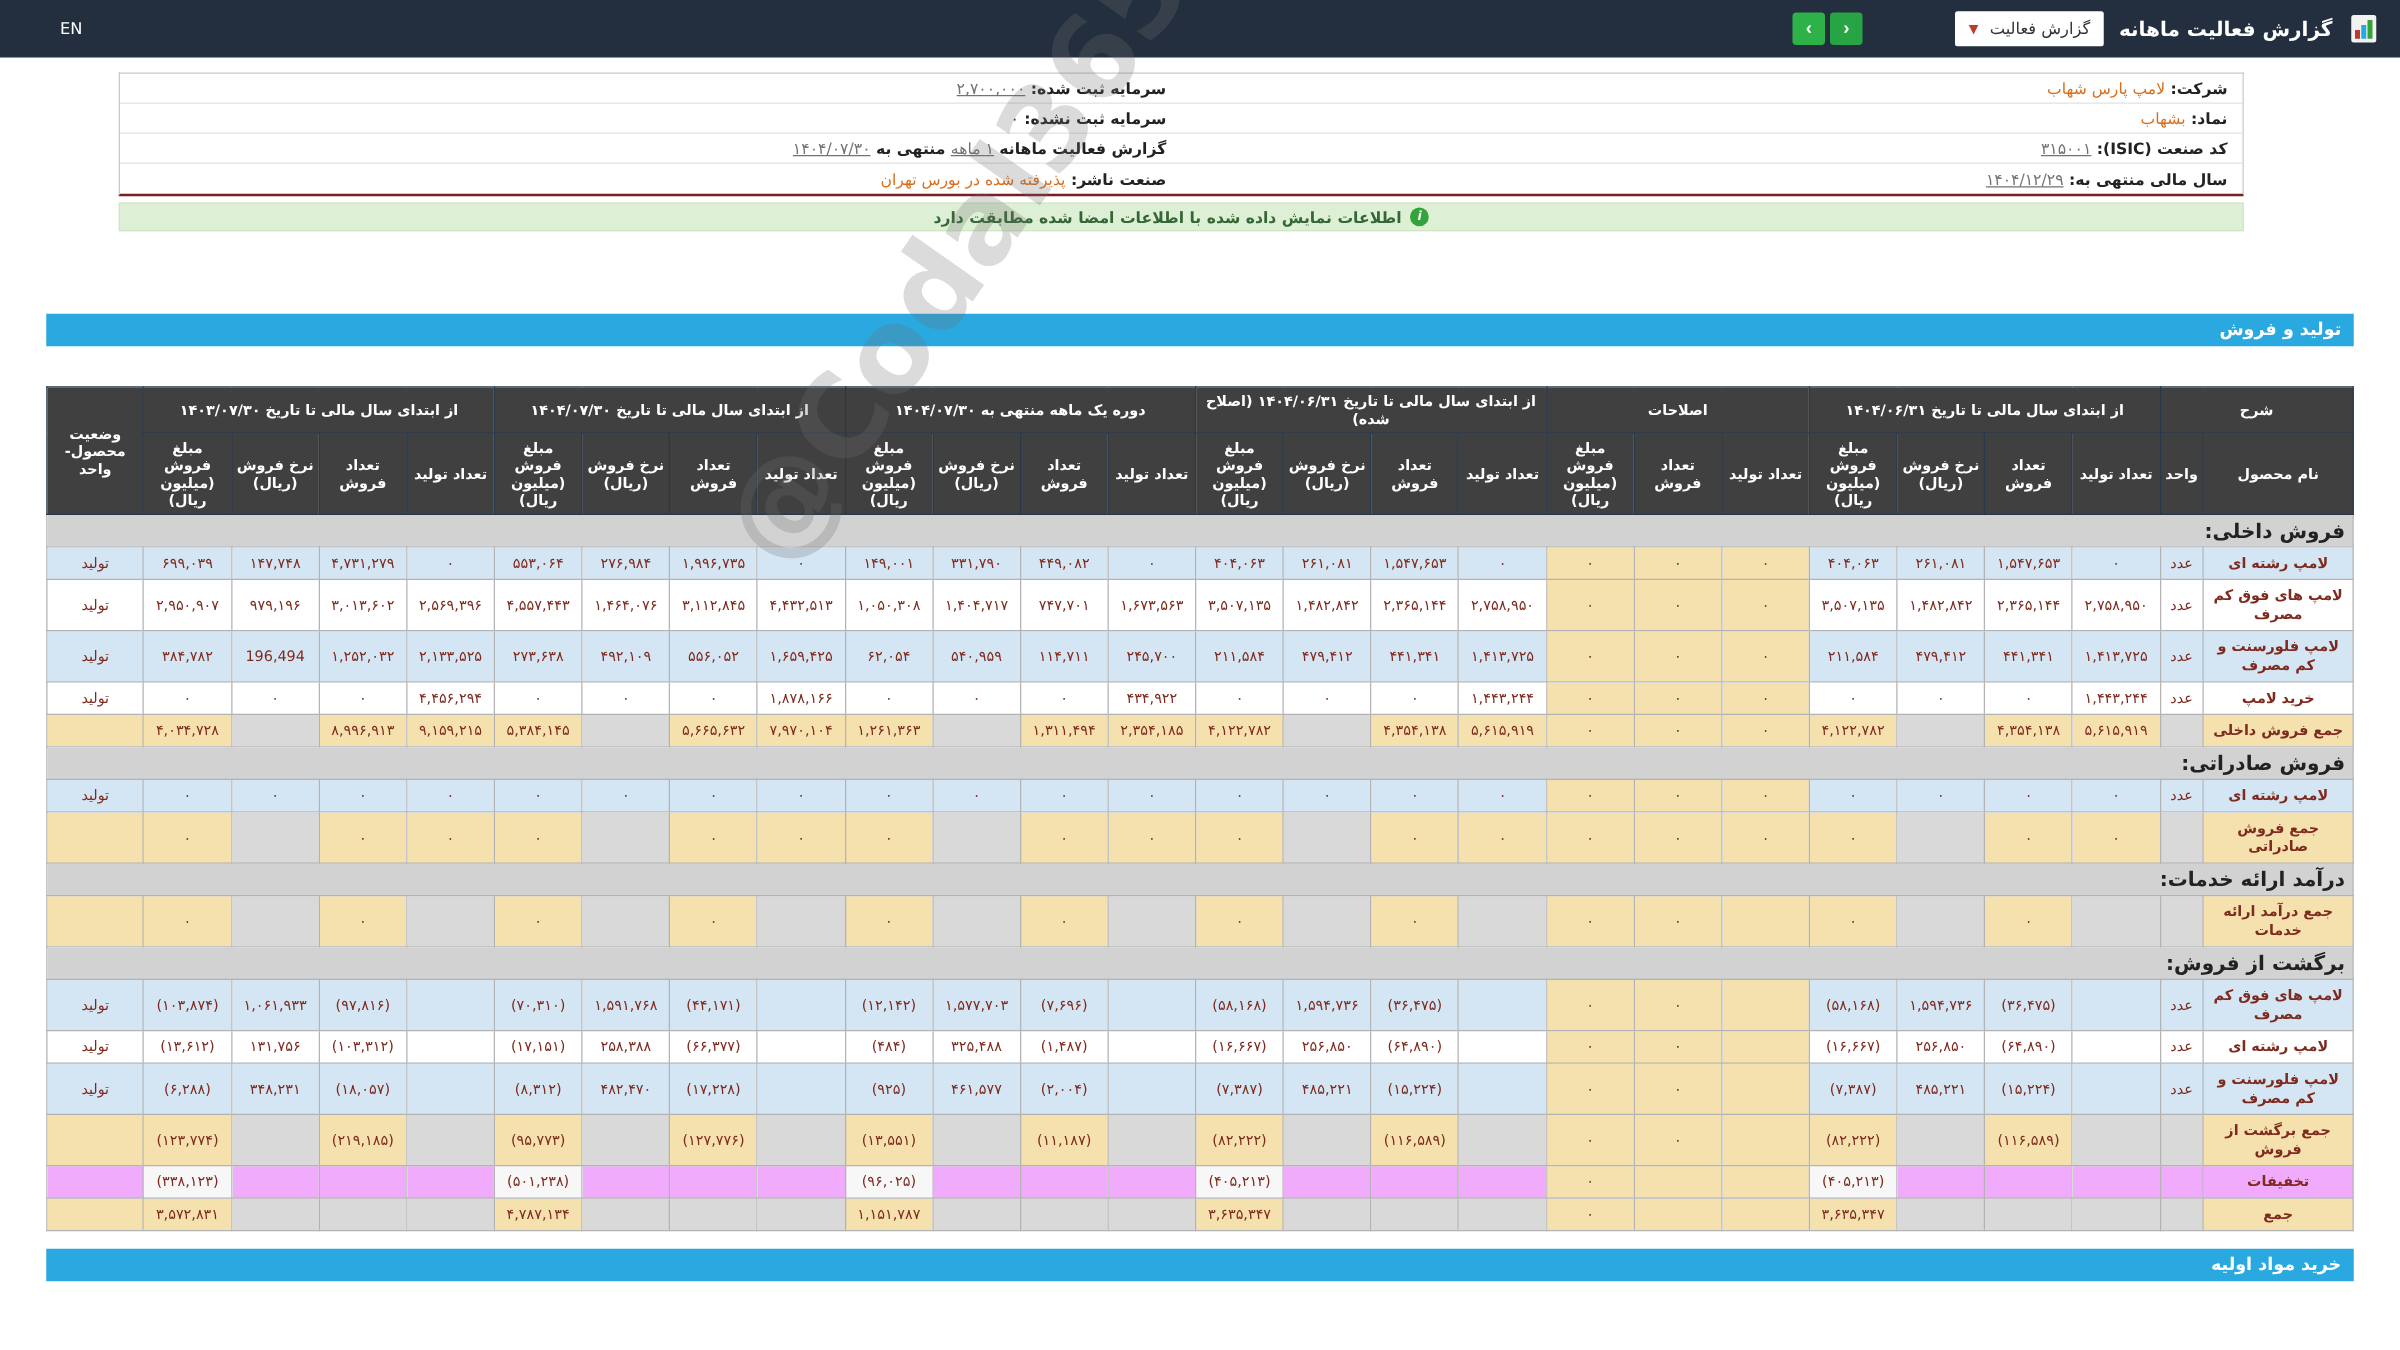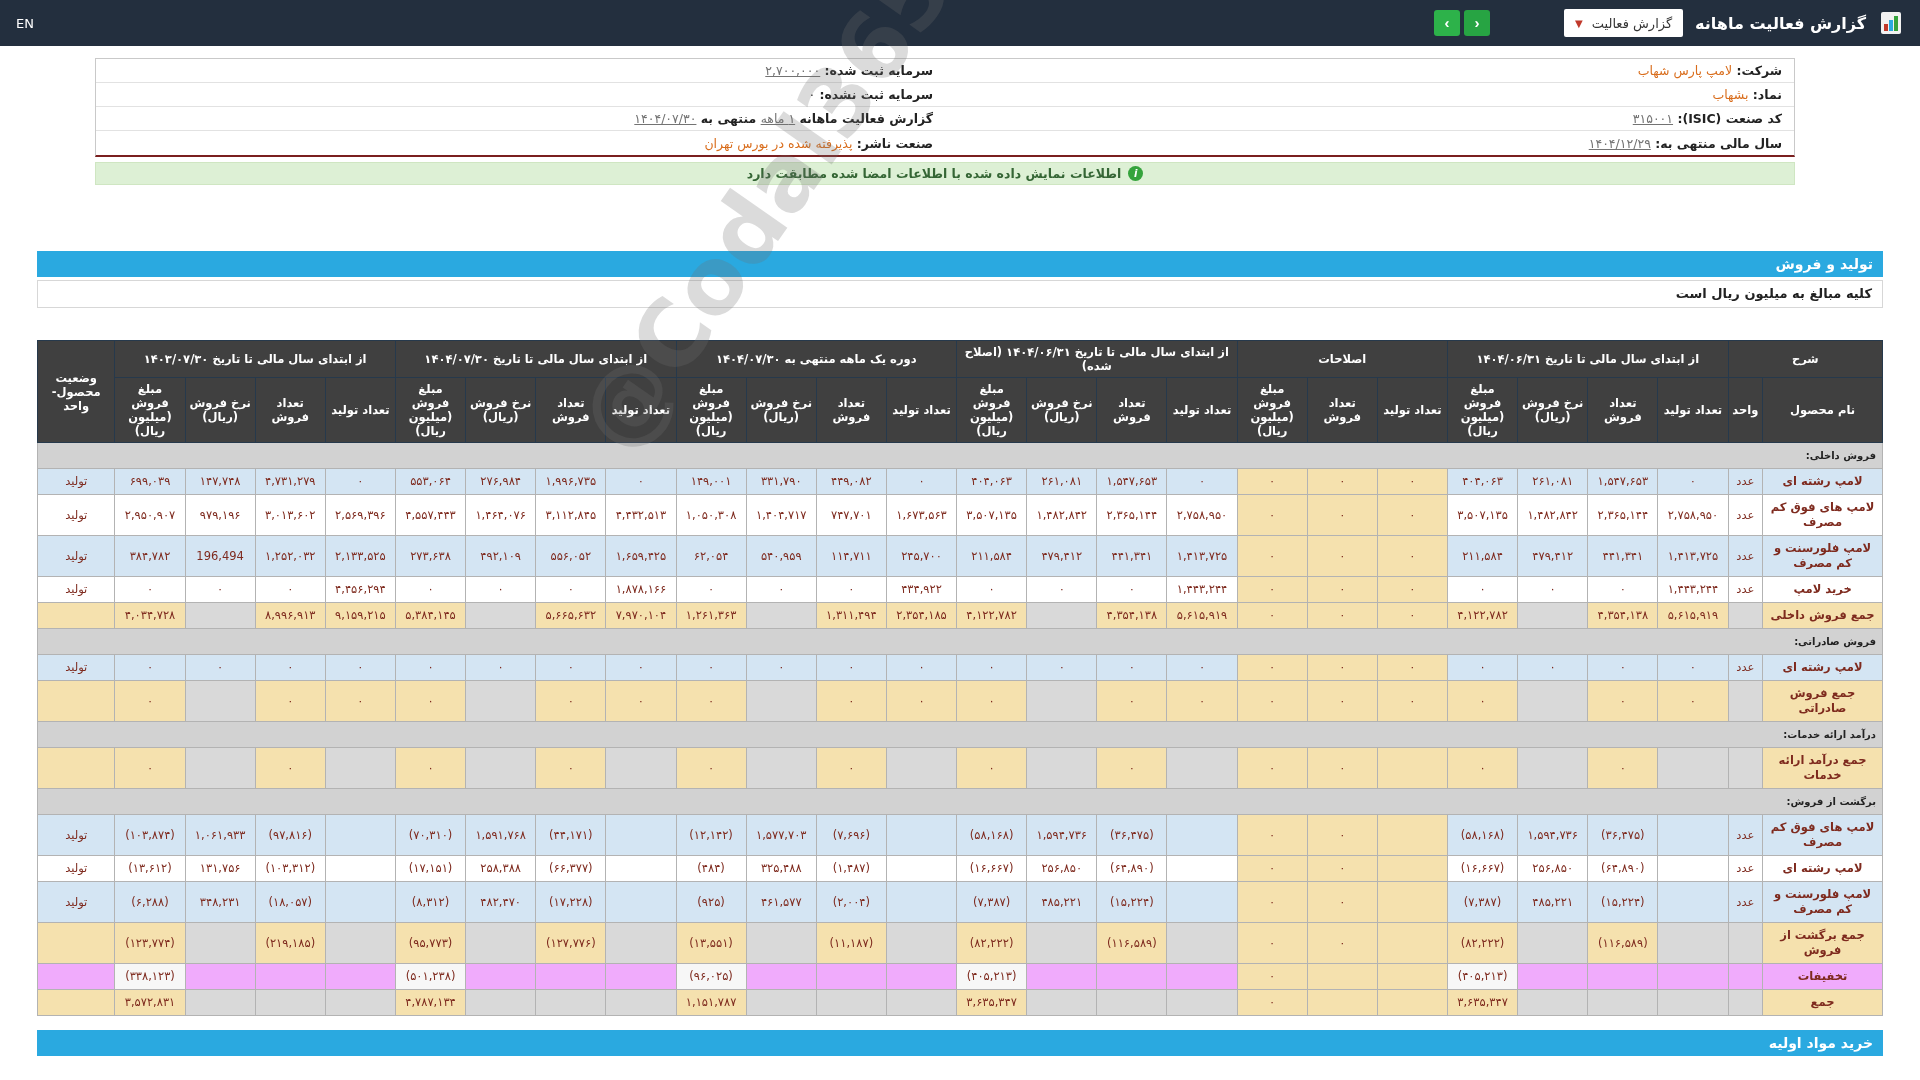--- a/index.html
+++ b/index.html
@@ -11,21 +11,21 @@
   .topbar { height:46px; background:#232f3e; display:flex; align-items:center; padding:0 16px; gap:12px; }
   .ricon { width:26px; height:26px; flex:0 0 auto; }
   .topbar .title { color:#fff; font-size:16px; font-weight:bold; }
   .dropdown { background:#fff; height:28px; display:flex; align-items:center; gap:9px; padding:0 11px;
               font-size:13px; color:#333; cursor:pointer; border-radius:2px; }
   .dropdown .chev { color:#c0392b; font-size:10px; }
   .navbtns { display:flex; gap:4px; margin-right:62px; }
   .navbtn { width:26px; height:26px; background:#2db24a; color:#fff; border:none; border-radius:3px;
             font-size:15px; font-weight:bold; cursor:pointer; line-height:24px; text-align:center; }
   .navbtn.dim { background:#27a443; }
-  .en { margin-right:auto; color:#fff; font-size:13px; text-decoration:none; cursor:pointer; }
+  .en { margin-right:auto; color:#fff; font-size:13px; text-decoration:none; cursor:pointer;margin-left:32px; }
 
   
   .info-wrap { margin:12px 125px 0 95px; }
   .info-table { border:1px solid #c9c9c9; border-bottom:2px solid #7a1f1f; background:#fff; }
   .info-row { display:flex; border-bottom:1px solid #e2e2e2; min-height:24px; align-items:center; font-size:12.5px; }
   .info-row:last-child { border-bottom:none; }
   .info-half { width:50%; padding:3px 12px; }
   .seg-label { color:#222; font-weight:bold; }
   .seg-red   { color:#737373;text-decoration:underline; }
   .seg-link  { color:#d96d1c; }
@@ -49,21 +49,21 @@
   table.prod th { background:#404040; color:#fff; font-size:11.5px; font-weight:bold;
                   border:1px solid #26394c; padding:4px 2px; line-height:14px; text-align:center; }
   table.prod td { border:1px solid #b3b3b3; font-size:11.5px; padding:5px 3px; text-align:center;
                   color:#7e2a1e; line-height:15px; overflow:hidden; }
   td.name { text-align:right; color:#111; font-weight:bold; font-size:12px; padding-right:5px; }
   td.unit { color:#333; }
   td.neg  { color:#e5352b; }
   tr.data.blue  td { background:#d4e5f3; }
   tr.data.white td { background:#ffffff; }
   tr.section td { background:#d2d2d2; color:#222; font-weight:bold; text-align:right;
-                  padding-right:6px; font-size:10px; }
+                  padding-right:6px; font-size:16px; }
   tr.total td, tr.grand td { background:#f5e1ae; }
   tr.total td.empty, tr.grand td.empty { background:#d9d9d9; }
   tr.total td.name, tr.grand td.name, tr.total td.status, tr.grand td.status { background:#f5e1ae; }
   tr.discount td { background:#f0abfc; }
   tr.discount td.hasval { background:#f7f7f7; }
   td.amend { background:#f5e1ae !important; }
 
   
   .bottom { margin:14px 37px 0 37px; }
 
@@ -117,21 +117,20 @@
 
   <div class="banner">
     <span class="info-icon">i</span>
     <span>اطلاعات نمایش داده شده با اطلاعات امضا شده مطابقت دارد</span>
   </div>
 
 </div>
 
 <div class="main">
   <div class="blue-bar">تولید و فروش</div>
-  <div class="subtitle-bar">کلیه مبالغ به میلیون ریال است</div>
   <table class="prod" id="prodTable">
       <colgroup>
         <col style="width: 118px;">
         <col style="width: 34px;">
         <col style="width: 69px;">
         <col style="width: 69px;">
         <col style="width: 69px;">
         <col style="width: 69px;">
         <col style="width: 69px;">
         <col style="width: 69px;">

